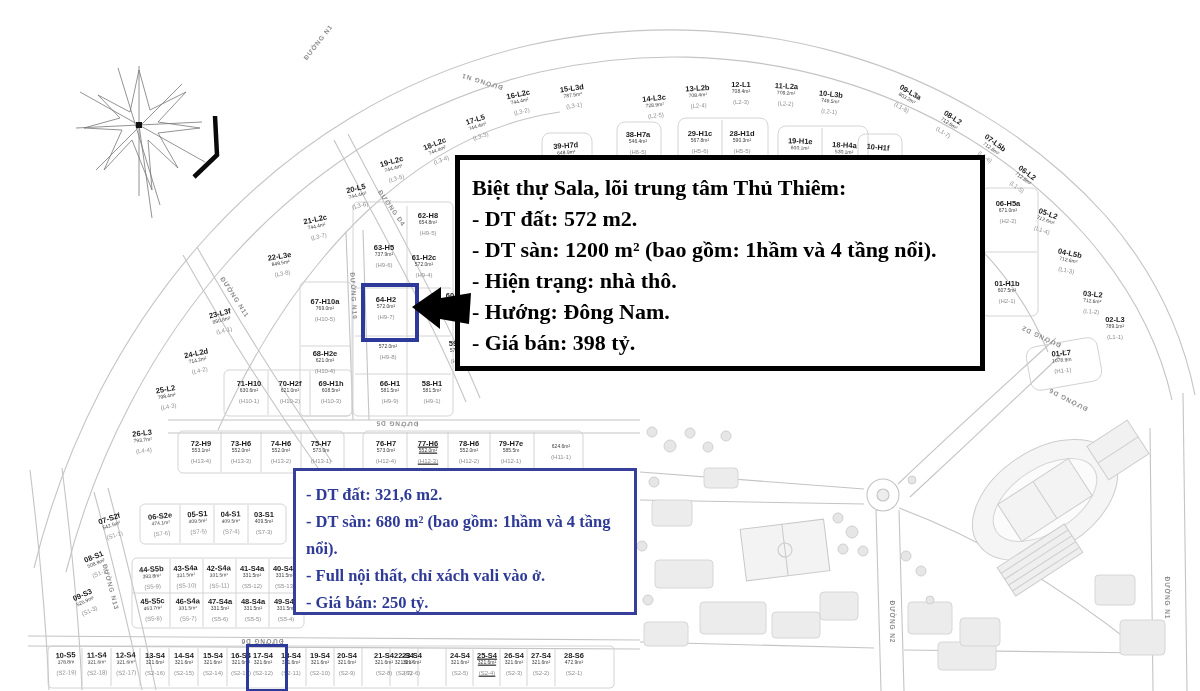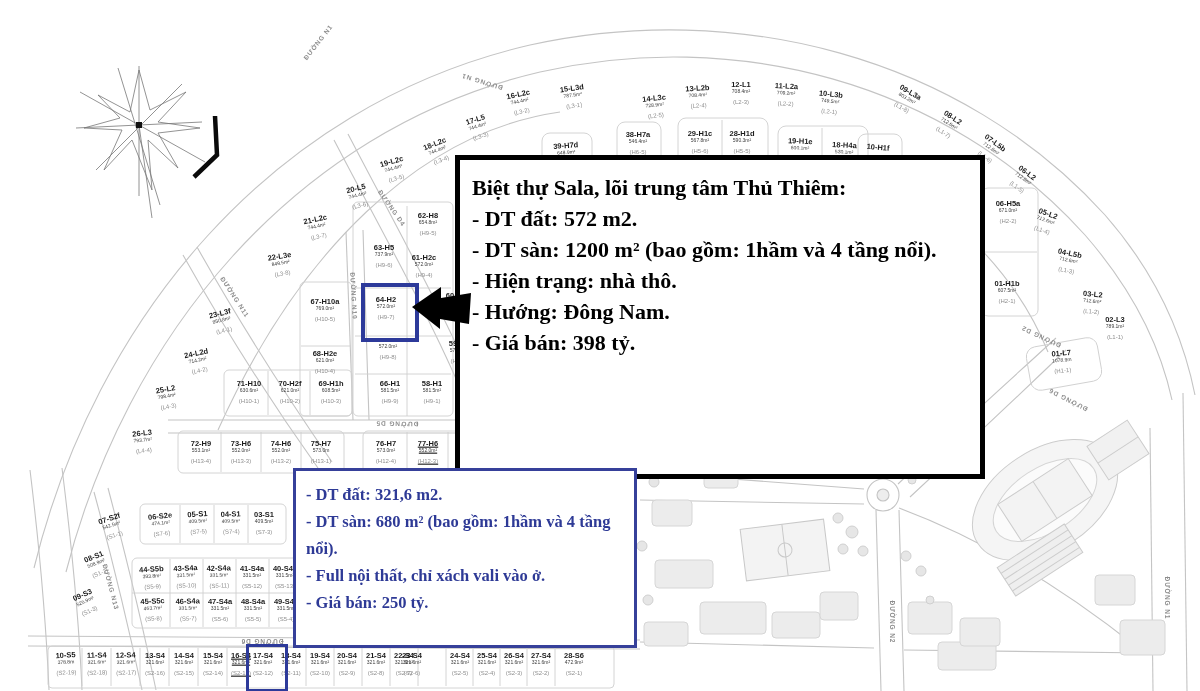--- a/index.html
+++ b/index.html
@@ -8,25 +8,25 @@
   svg.roads{position:absolute;left:0;top:0;z-index:0;}
   #plots-layer,#streets-layer{position:absolute;left:0;top:0;width:1200px;height:691px;z-index:1;}
   .plot{position:absolute;text-align:center;line-height:1.12;white-space:nowrap;transform-origin:center;}
   .plot .pn{font-size:7.5px;font-weight:bold;color:#1b1b1b;}
   .plot .pa{font-size:5px;color:#3c3c3c;}
   .plot .pc{font-size:6px;color:#8f8f8f;margin-top:4px;}
   .street{position:absolute;font-size:6.5px;font-weight:bold;color:#8d8d8d;letter-spacing:.14em;
           white-space:nowrap;transform-origin:center;}
   .hlbox{position:absolute;border:4px solid #2d3a9a;z-index:2;background:transparent;}
   #hl-17{border-width:3px;}
-  .blackbox{position:absolute;left:455px;top:155px;width:530px;height:324px;background:#fff;
+  .blackbox{position:absolute;left:455px;top:155px;width:530px;height:216px;background:#fff;
             border:5px solid #000;box-sizing:border-box;padding:12px 10px 0 12px;z-index:3;
             font-family:"Liberation Serif",serif;color:#000;}
   .blackbox .l{font-weight:bold;font-size:22px;line-height:31px;}
-  .bluebox{position:absolute;left:293px;top:468px;width:344px;height:180px;background:#fff;
+  .bluebox{position:absolute;left:293px;top:468px;width:344px;height:147px;background:#fff;
            border:3px solid #36409a;box-sizing:border-box;padding:10px 8px 0 10px;z-index:3;
            font-family:"Liberation Serif",serif;color:#2e3a96;}
   .bluebox .l{font-weight:bold;font-size:16.5px;line-height:27px;}
   svg.arrow{position:absolute;left:0;top:0;z-index:4;}
 </style>
 </head>
 <body>
 
 <div class="stage">
 
@@ -585,21 +585,21 @@
       <div class="plot" style="left: 184px; top: 664px; transform: translate(-50%, -50%) rotate(0deg);">
         <div class="pn">14-S4</div>
         <div class="pa">321.6m²</div>
         <div class="pc">(S2-15)</div>
       </div>
       <div class="plot" style="left: 213px; top: 664px; transform: translate(-50%, -50%) rotate(0deg);">
         <div class="pn">15-S4</div>
         <div class="pa">321.6m²</div>
         <div class="pc">(S2-14)</div>
       </div>
-      <div class="plot" style="left: 241px; top: 664px; transform: translate(-50%, -50%) rotate(0deg); text-decoration: underline;">
+      <div class="plot" style="left: 241px; top: 664px; transform: translate(-50%, -50%) rotate(0deg);">
         <div class="pn">16-S4</div>
         <div class="pa">321.6m²</div>
         <div class="pc">(S2-13)</div>
       </div>
       <div class="plot" style="left: 263px; top: 664px; transform: translate(-50%, -50%) rotate(0deg);">
         <div class="pn">17-S4</div>
         <div class="pa">321.6m²</div>
         <div class="pc">(S2-12)</div>
       </div>
       <div class="plot" style="left: 291px; top: 664px; transform: translate(-50%, -50%) rotate(0deg);">
@@ -610,41 +610,41 @@
       <div class="plot" style="left: 320px; top: 664px; transform: translate(-50%, -50%) rotate(0deg);">
         <div class="pn">19-S4</div>
         <div class="pa">321.6m²</div>
         <div class="pc">(S2-10)</div>
       </div>
       <div class="plot" style="left: 347px; top: 664px; transform: translate(-50%, -50%) rotate(0deg);">
         <div class="pn">20-S4</div>
         <div class="pa">321.6m²</div>
         <div class="pc">(S2-9)</div>
       </div>
-      <div class="plot" style="left: 376px; top: 664px; transform: translate(-50%, -50%) rotate(0deg); text-align: center;">
+      <div class="plot" style="left: 384px; top: 664px; transform: translate(-50%, -50%) rotate(0deg); text-align: center;">
         <div class="pn">21-S4</div>
         <div class="pa">321.6m²</div>
         <div class="pc">(S2-8)</div>
       </div>
       <div class="plot" style="left: 404px; top: 664px; transform: translate(-50%, -50%) rotate(0deg);">
         <div class="pn">22-S4</div>
         <div class="pa">321.6m²</div>
         <div class="pc">(S2-7)</div>
       </div>
       <div class="plot" style="left: 412px; top: 664px; transform: translate(-50%, -50%) rotate(0deg);">
         <div class="pn">23-S4</div>
         <div class="pa">321.6m²</div>
         <div class="pc">(S2-6)</div>
       </div>
       <div class="plot" style="left: 460px; top: 664px; transform: translate(-50%, -50%) rotate(0deg);">
         <div class="pn">24-S4</div>
         <div class="pa">321.6m²</div>
         <div class="pc">(S2-5)</div>
       </div>
-      <div class="plot" style="left: 487px; top: 664px; transform: translate(-50%, -50%) rotate(0deg);">
+      <div class="plot" style="left: 487px; top: 664px; transform: translate(-50%, -50%) rotate(0deg); text-decoration: underline;">
         <div class="pn">25-S4</div>
         <div class="pa">321.6m²</div>
         <div class="pc">(S2-4)</div>
       </div>
       <div class="plot" style="left: 514px; top: 664px; transform: translate(-50%, -50%) rotate(0deg);">
         <div class="pn">26-S4</div>
         <div class="pa">321.6m²</div>
         <div class="pc">(S2-3)</div>
       </div>
       <div class="plot" style="left: 541px; top: 664px; transform: translate(-50%, -50%) rotate(0deg);">

